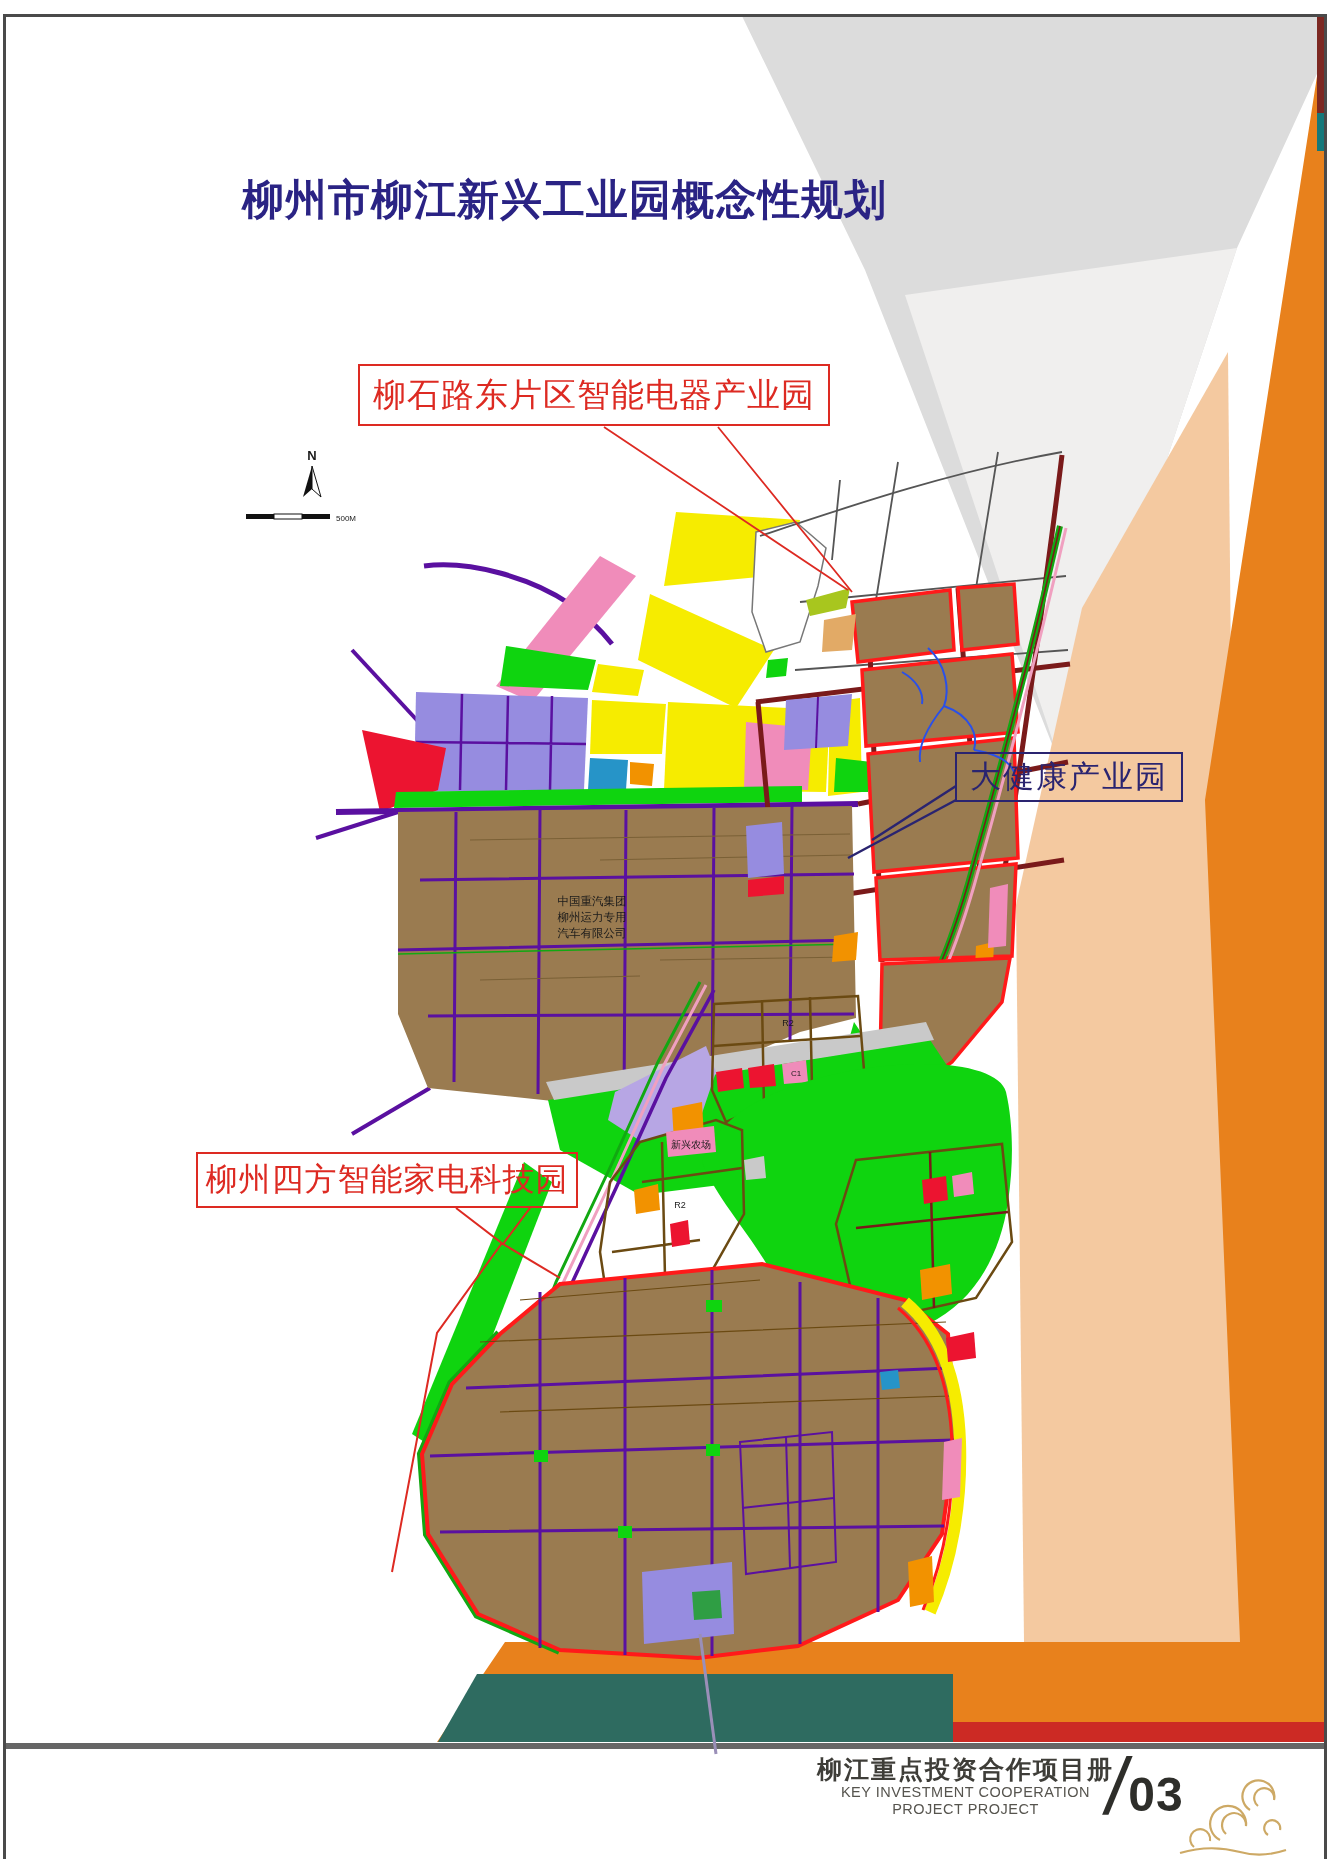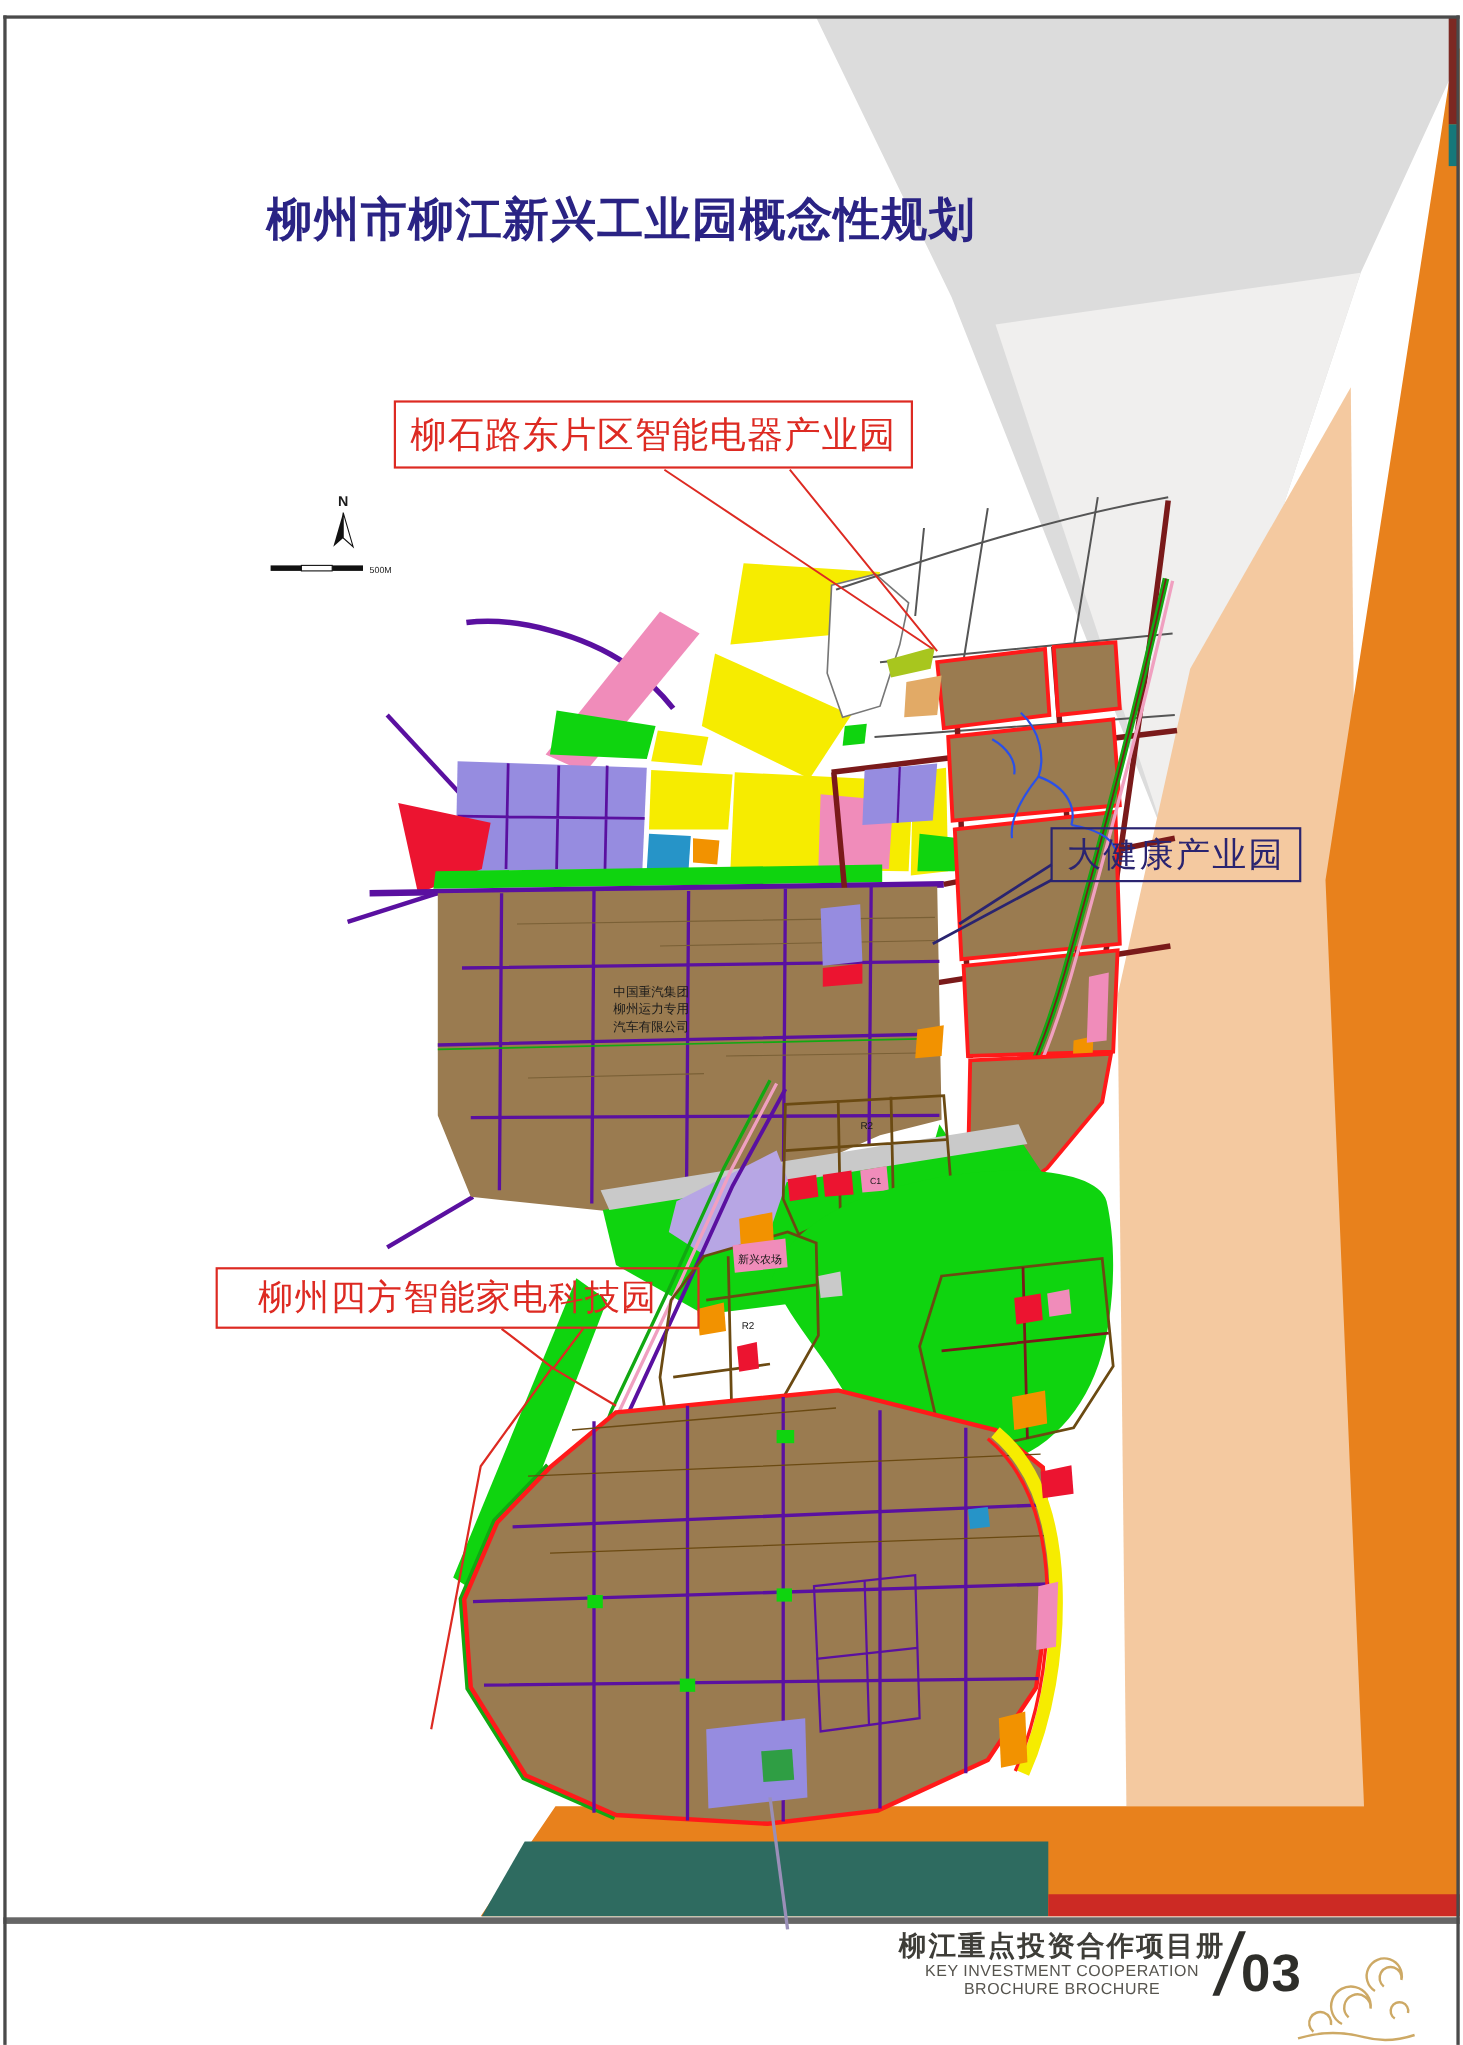--- a/index.html
+++ b/index.html
@@ -7,21 +7,21 @@
         font-family:"Liberation Sans","DejaVu Sans",sans-serif;}
   .bg{position:absolute;left:0;top:0;width:1330px;height:1859px;}
   .page-title{position:absolute;left:242px;top:172px;margin:0;
         font-size:42px;font-weight:bold;letter-spacing:1px;color:var(--title_navy);}
   .label-box{position:absolute;display:flex;align-items:center;justify-content:center;
         box-sizing:border-box;background:transparent;}
   .label-east{left:358px;top:364px;width:472px;height:62px;border:2px solid var(--label_red);
         color:var(--label_red);font-size:33px;letter-spacing:1px;}
   .label-health{left:955px;top:752px;width:228px;height:50px;border:2px solid var(--label_navy);
         color:var(--label_navy);font-size:31px;letter-spacing:2px;}
-  .label-sifang{left:196px;top:1152px;width:440px;height:56px;border:2px solid var(--label_red);
+  .label-sifang{left:196px;top:1152px;width:382px;height:56px;border:2px solid var(--label_red);
         color:var(--label_red);font-size:32px;letter-spacing:1px;
         font-family:Liberation Serif, serif;}
   .footer{position:absolute;right:216px;top:1754px;text-align:center;}
   .footer .f-cn{font-size:25px;font-weight:bold;color:var(--footer_text);letter-spacing:2px;line-height:30px;}
   .footer .f-en{font-size:14.5px;font-weight:normal;color:var(--footer_text_light);letter-spacing:0.5px;line-height:16.5px;}
   .pagenum{position:absolute;left:1106px;top:1748px;display:flex;align-items:flex-end;color:var(--pagenum_dark);}
   .pagenum .slash{font-size:80px;line-height:78px;font-weight:400;transform:skewX(-8deg);}
   .pagenum .num{font-size:48px;line-height:62px;font-weight:600;letter-spacing:1px;}
   
   .zy{fill:var(--map_yellow);} .zb{fill:var(--map_brown);} .zg{fill:var(--map_green);}
@@ -252,21 +252,21 @@
   <span>柳石路东片区智能电器产业园</span>
 </div>
 
 <div class="label-box label-sifang">
   <span>柳州四方智能家电科技园</span>
 </div>
 
 <div class="footer">
   <div class="f-cn">柳江重点投资合作项目册</div>
   <div class="f-en">KEY INVESTMENT COOPERATION</div>
-  <div class="f-en">BROCHURE BROCHURE</div>
+  <div class="f-en">PROJECT PROJECT</div>
 </div>
 
 <div class="pagenum">
   <span class="slash">/</span>
   <span class="num">03</span>
 </div>
 
 </div>
 
 </body></html>

